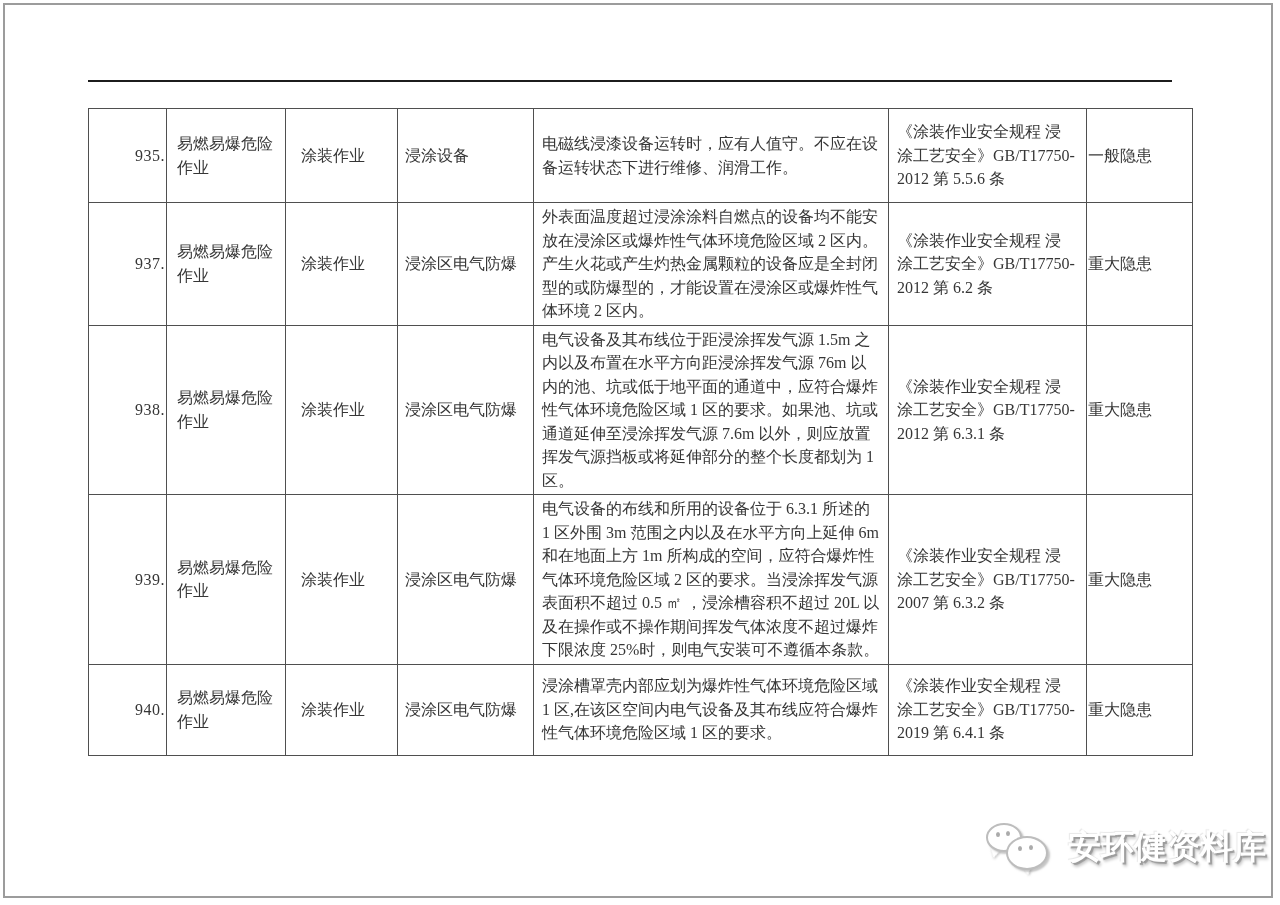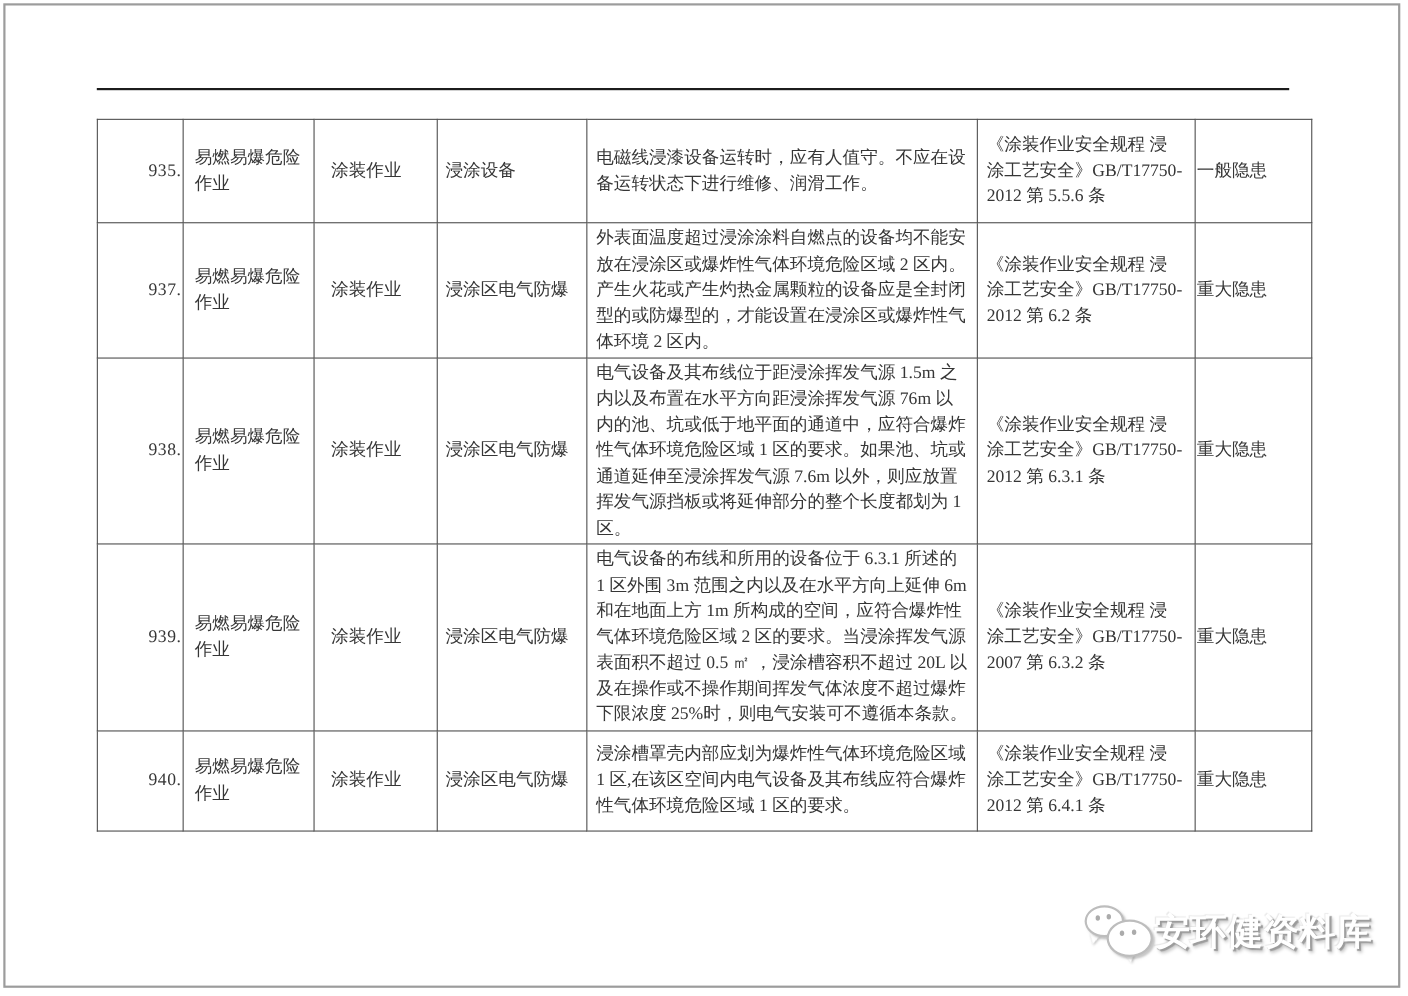--- a/index.html
+++ b/index.html
@@ -29,21 +29,21 @@
   td.c-op{padding:2px 6px 2px 15px;}
   td.c-item{padding:2px 5px 2px 7px;}
   td.c-desc{padding:2px 8px;}
   td.c-ref{padding:2px 11px 2px 8px;}
   td.c-level{}
   tr.r0{height:94px;} tr.r1{height:50px;} tr.r2{height:117px;}
   tr.r3{height:150px;} tr.r4{height:167px;} tr.r5{height:91px;}
 
   
   .watermark{
-    position:absolute;left:983px;top:820px;display:flex;align-items:center;gap:2px;
+    position:absolute;left:983px;top:820px;display:flex;align-items:center;gap:21px;
   }
   .wechat-icon{position:relative;width:64px;height:52px;flex:0 0 auto;}
   .wx-bubble{position:absolute;background:#ffffff;border:2px solid #bdbdbd;border-radius:50%;
     box-shadow:2px 2px 2px rgba(150,150,150,.55);}
   .wx-b1{left:3px;top:3px;width:32px;height:25px;}
   .wx-b2{left:23px;top:16px;width:38px;height:30px;}
   .wx-eye{position:absolute;width:4px;height:5px;background:#ababab;border-radius:50%;}
   .wx-b1 .e1{left:8px;top:7px;} .wx-b1 .e2{left:18px;top:6px;}
   .wx-b2 .e1{left:10px;top:8px;} .wx-b2 .e2{left:21px;top:7px;}
   .wx-tail{position:absolute;width:0;height:0;border-style:solid;}
@@ -109,21 +109,21 @@
       <td class="c-desc">电气设备的布线和所用的设备位于 6.3.1 所述的 1 区外围 3m 范围之内以及在水平方向上延伸 6m 和在地面上方 1m 所构成的空间，应符合爆炸性气体环境危险区域 2 区的要求。当浸涂挥发气源表面积不超过 0.5 ㎡ ，浸涂槽容积不超过 20L 以及在操作或不操作期间挥发气体浓度不超过爆炸下限浓度 25%时，则电气安装可不遵循本条款。</td>
       <td class="c-ref">《涂装作业安全规程 浸涂工艺安全》GB/T17750-2007 第 6.3.2 条</td>
       <td class="c-level">重大隐患</td>
     </tr>
     <tr class="r5">
       <td class="c-num">940.</td>
       <td class="c-cat">易燃易爆危险作业</td>
       <td class="c-op">涂装作业</td>
       <td class="c-item">浸涂区电气防爆</td>
       <td class="c-desc">浸涂槽罩壳内部应划为爆炸性气体环境危险区域 1 区,在该区空间内电气设备及其布线应符合爆炸性气体环境危险区域 1 区的要求。</td>
-      <td class="c-ref">《涂装作业安全规程 浸涂工艺安全》GB/T17750-2012 第 6.4.1 条</td>
+      <td class="c-ref">《涂装作业安全规程 浸涂工艺安全》GB/T17750-2019 第 6.4.1 条</td>
       <td class="c-level">重大隐患</td>
     </tr>
   </tbody>
 </table>
 
 <div class="watermark">
   <div class="wechat-icon">
     <div class="wx-tail wx-t1"></div>
     <div class="wx-bubble wx-b1">
         <span class="wx-eye e1"></span>

